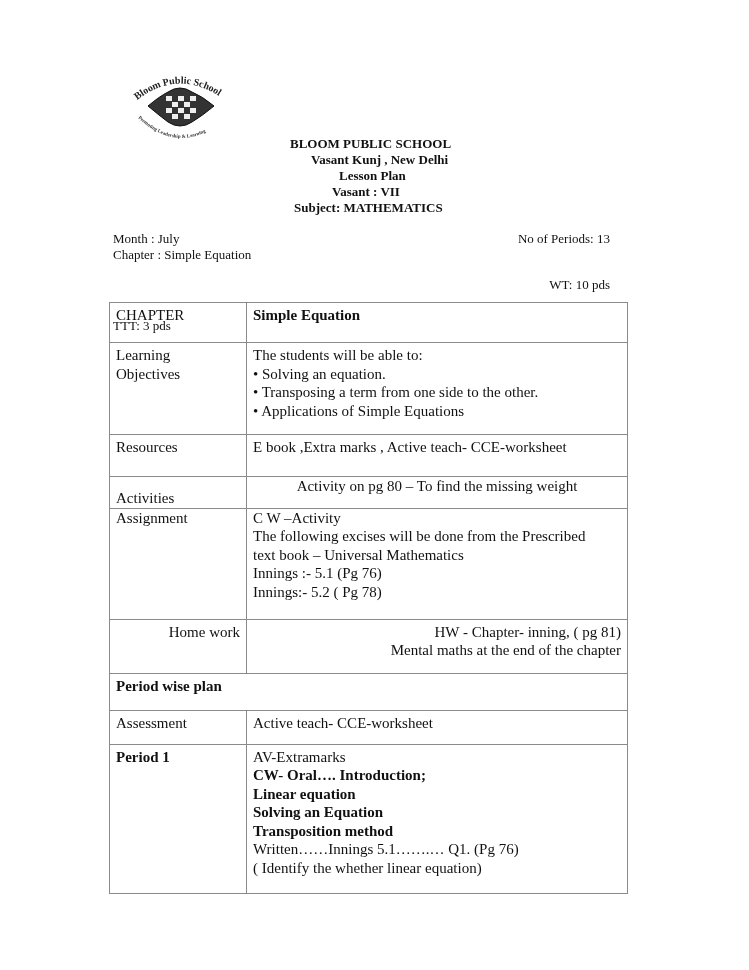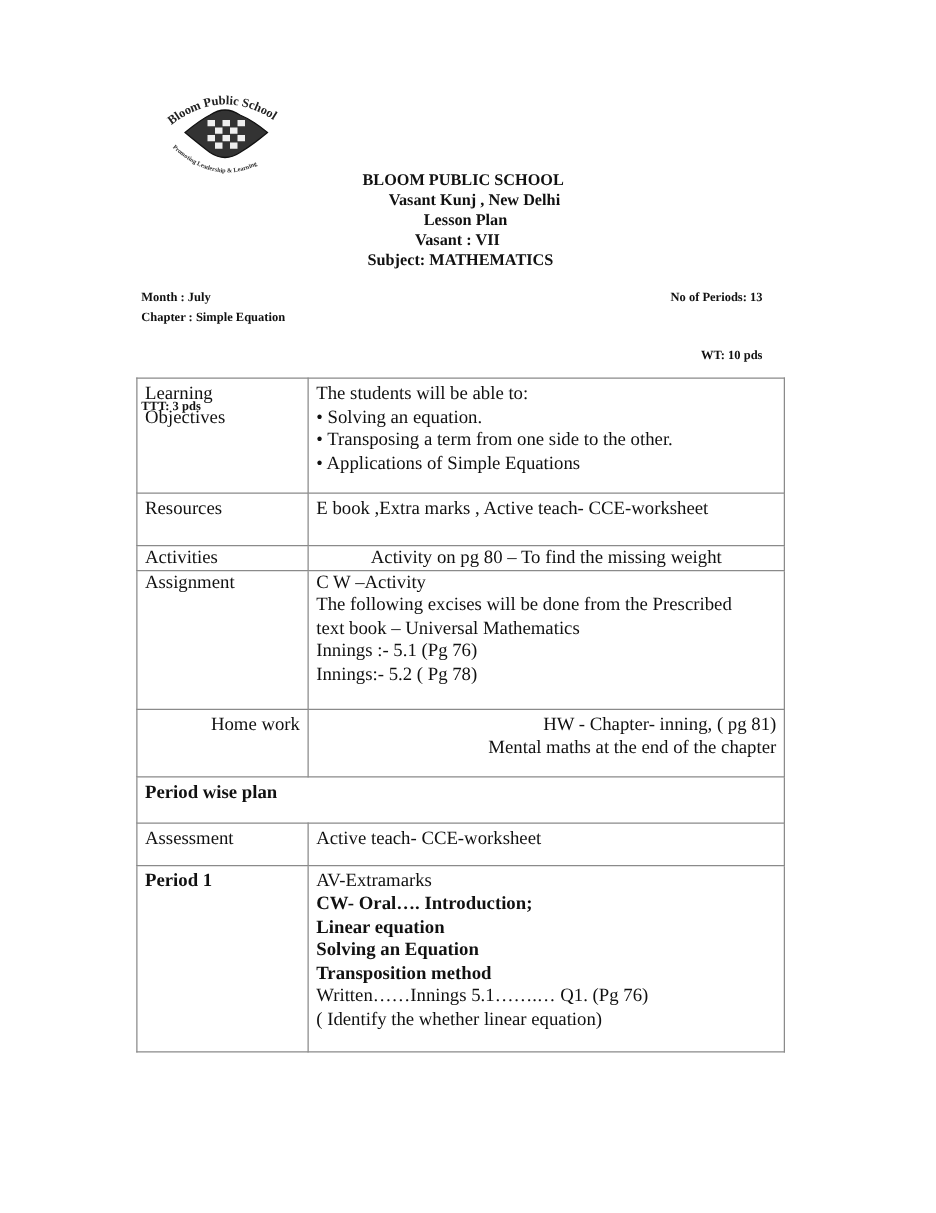--- a/index.html
+++ b/index.html
@@ -9,21 +9,21 @@
       color: #111;
     }
     .logo {
       position: absolute; left: 120px; top: 66px; width: 120px; height: 80px;
     }
     .header {
       position: absolute; left: 0; top: 136px; width: 749px;
       font-weight: bold; font-size: 13px; line-height: 16px;
     }
     .header div { position: absolute; white-space: nowrap; }
-    .meta { position: absolute; font-weight: bold; font-size: 10px; line-height: 16px; white-space: nowrap; }
+    .meta { position: absolute; font-weight: normal; font-size: 13px; line-height: 16px; white-space: nowrap; }
     table.plan {
       position: absolute; left: 109px; top: 302px; width: 519px;
       border-collapse: collapse; font-size: 15px; line-height: 18.5px;
     }
     table.plan td {
       border: 1.5px solid #8a8a8a; vertical-align: top;
       padding: 3px 6px 0 6px;
     }
     table.plan td.label { width: 124px; }
     .b { font-weight: bold; }
@@ -69,38 +69,42 @@
 </div>
 
 <div class="meta" style="left:113px; top:231px;">Month :   July</div>
 <div class="meta" style="left:113px; top:247px;">Chapter : Simple Equation</div>
 <div class="meta" style="right:139px; top:231px;">No of Periods: 13</div>
 <div class="meta" style="left:113px; top:277px;margin-top:41px;">TTT: 3  pds</div>
 <div class="meta" style="right:139px; top:277px;">WT: 10 pds</div>
 
 <table class="plan">
   <tbody>
+      <tr style="height:40px;">
+    <td class="label">CHAPTER</td>
+    <td class="b">Simple Equation</td>
+  </tr>
   <tr style="height:92px;">
     <td class="label">
       <span class="line">Learning</span>
       <span class="line">Objectives</span>
     </td>
     <td>
       <span class="line">The students will be able to:</span>
       <span class="line">• Solving an equation.</span>
       <span class="line">• Transposing a term from one side to the other.</span>
       <span class="line">• Applications of Simple Equations</span>
     </td>
   </tr>
   <tr style="height:42px;">
     <td class="label">Resources</td>
     <td>E book ,Extra marks , Active teach- CCE-worksheet</td>
   </tr>
   <tr style="height:11px;">
-    <td class="label" style="padding-top:0;">Activities</td>
+    <td class="label" style="padding-top:12px;">Activities</td>
     <td style="padding-top:0;text-align:center;">Activity on pg 80 – To find the missing weight</td>
   </tr>
   <tr style="height:111px;">
     <td class="label" style="padding-top:0;">Assignment</td>
     <td style="padding-top:0;">
       <span class="line">C W –Activity</span>
       <span class="line">The following excises will be done from the Prescribed</span>
       <span class="line">text book – Universal Mathematics</span>
       <span class="line">Innings :- 5.1 (Pg 76)</span>
       <span class="line">Innings:- 5.2 ( Pg 78)</span>

